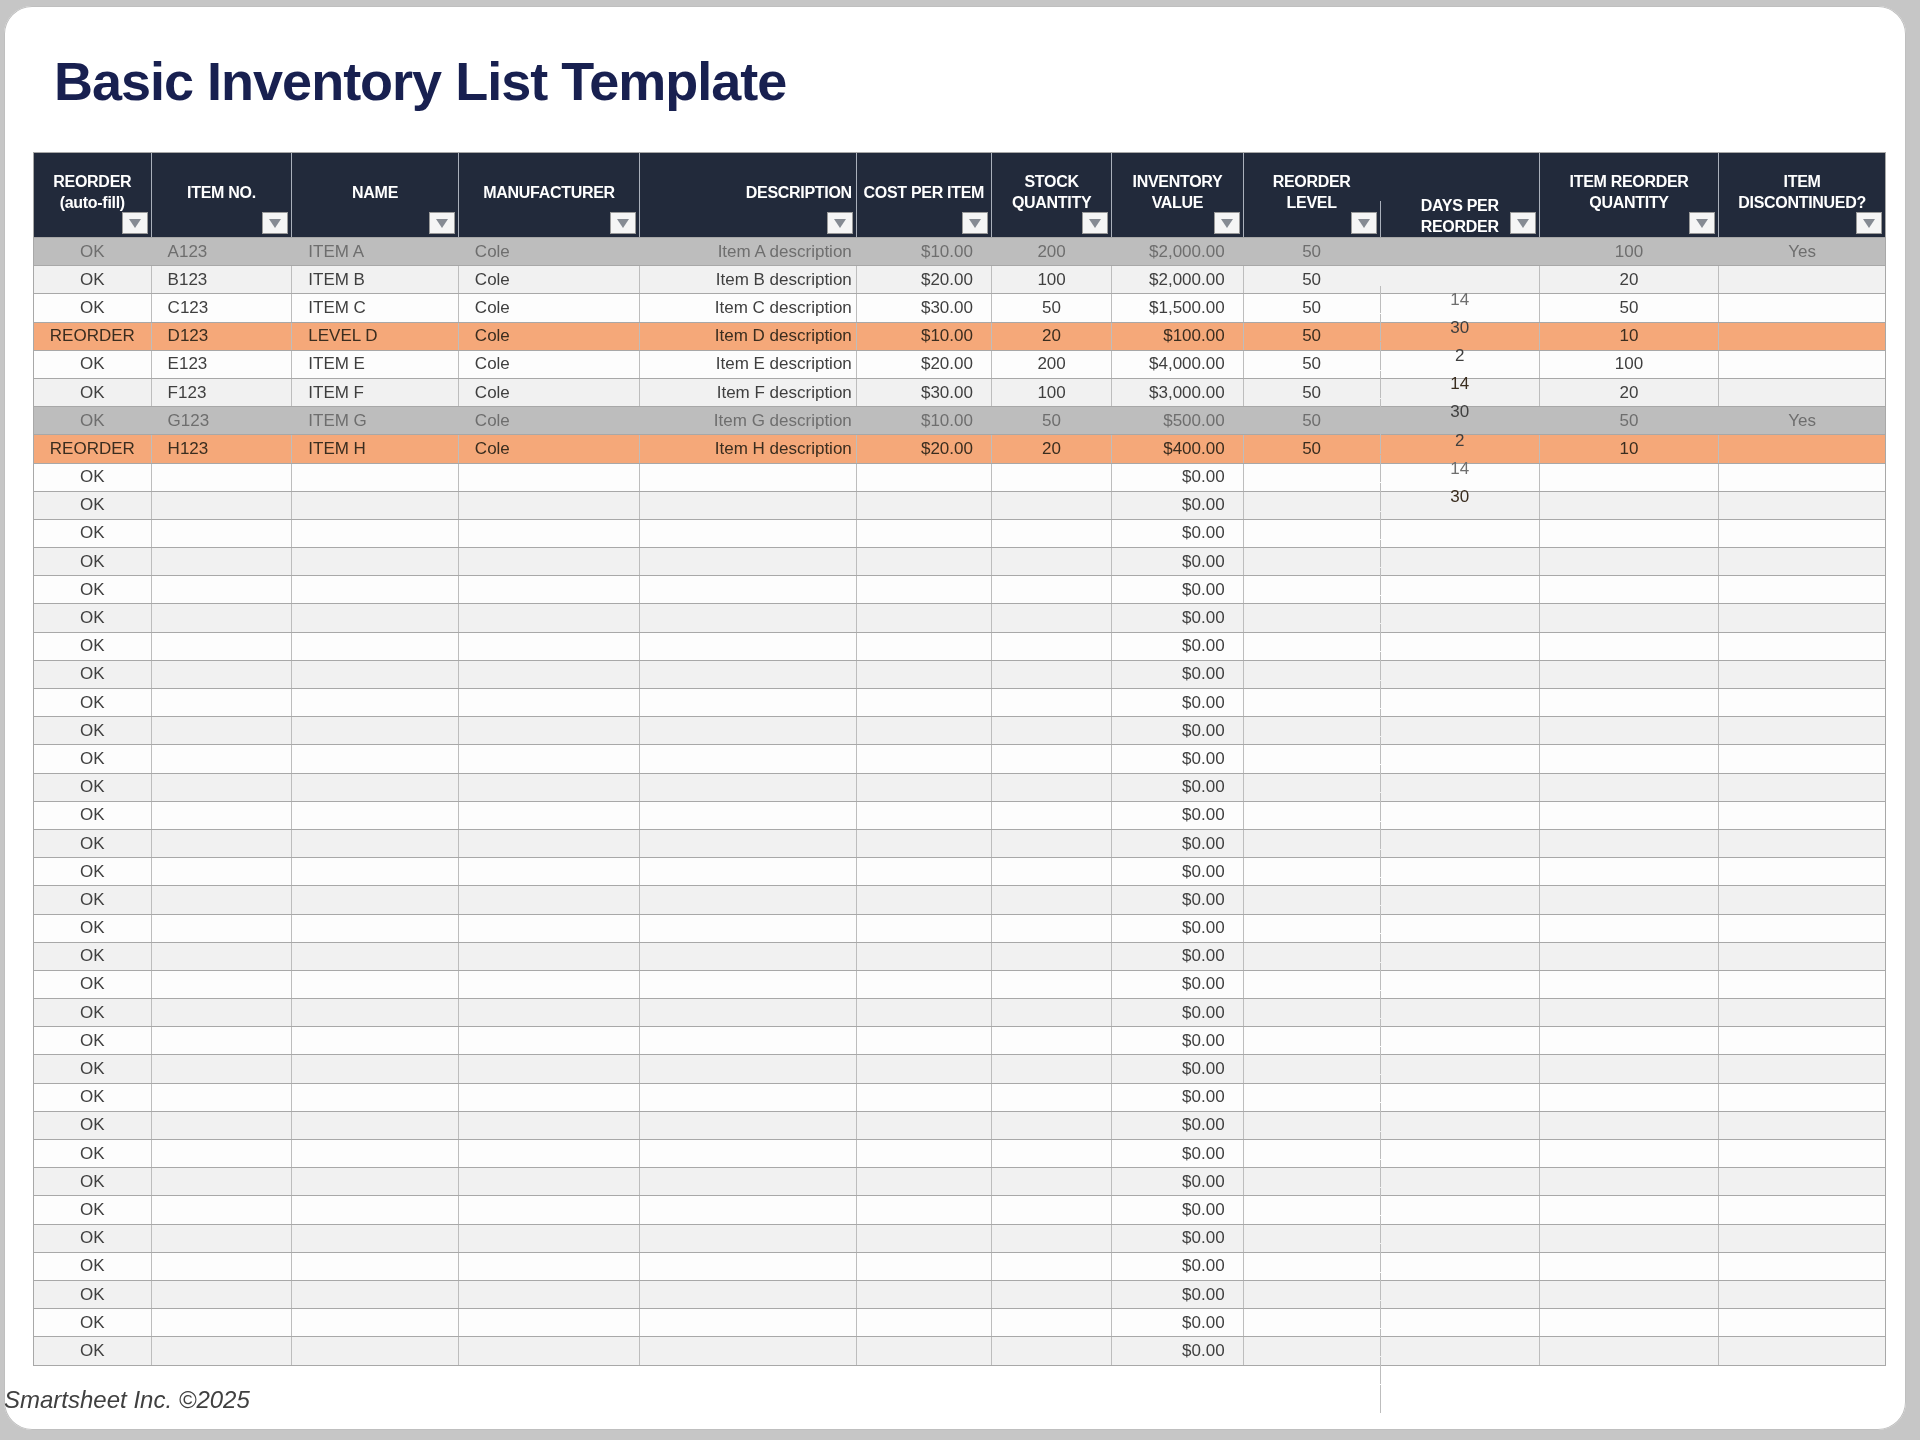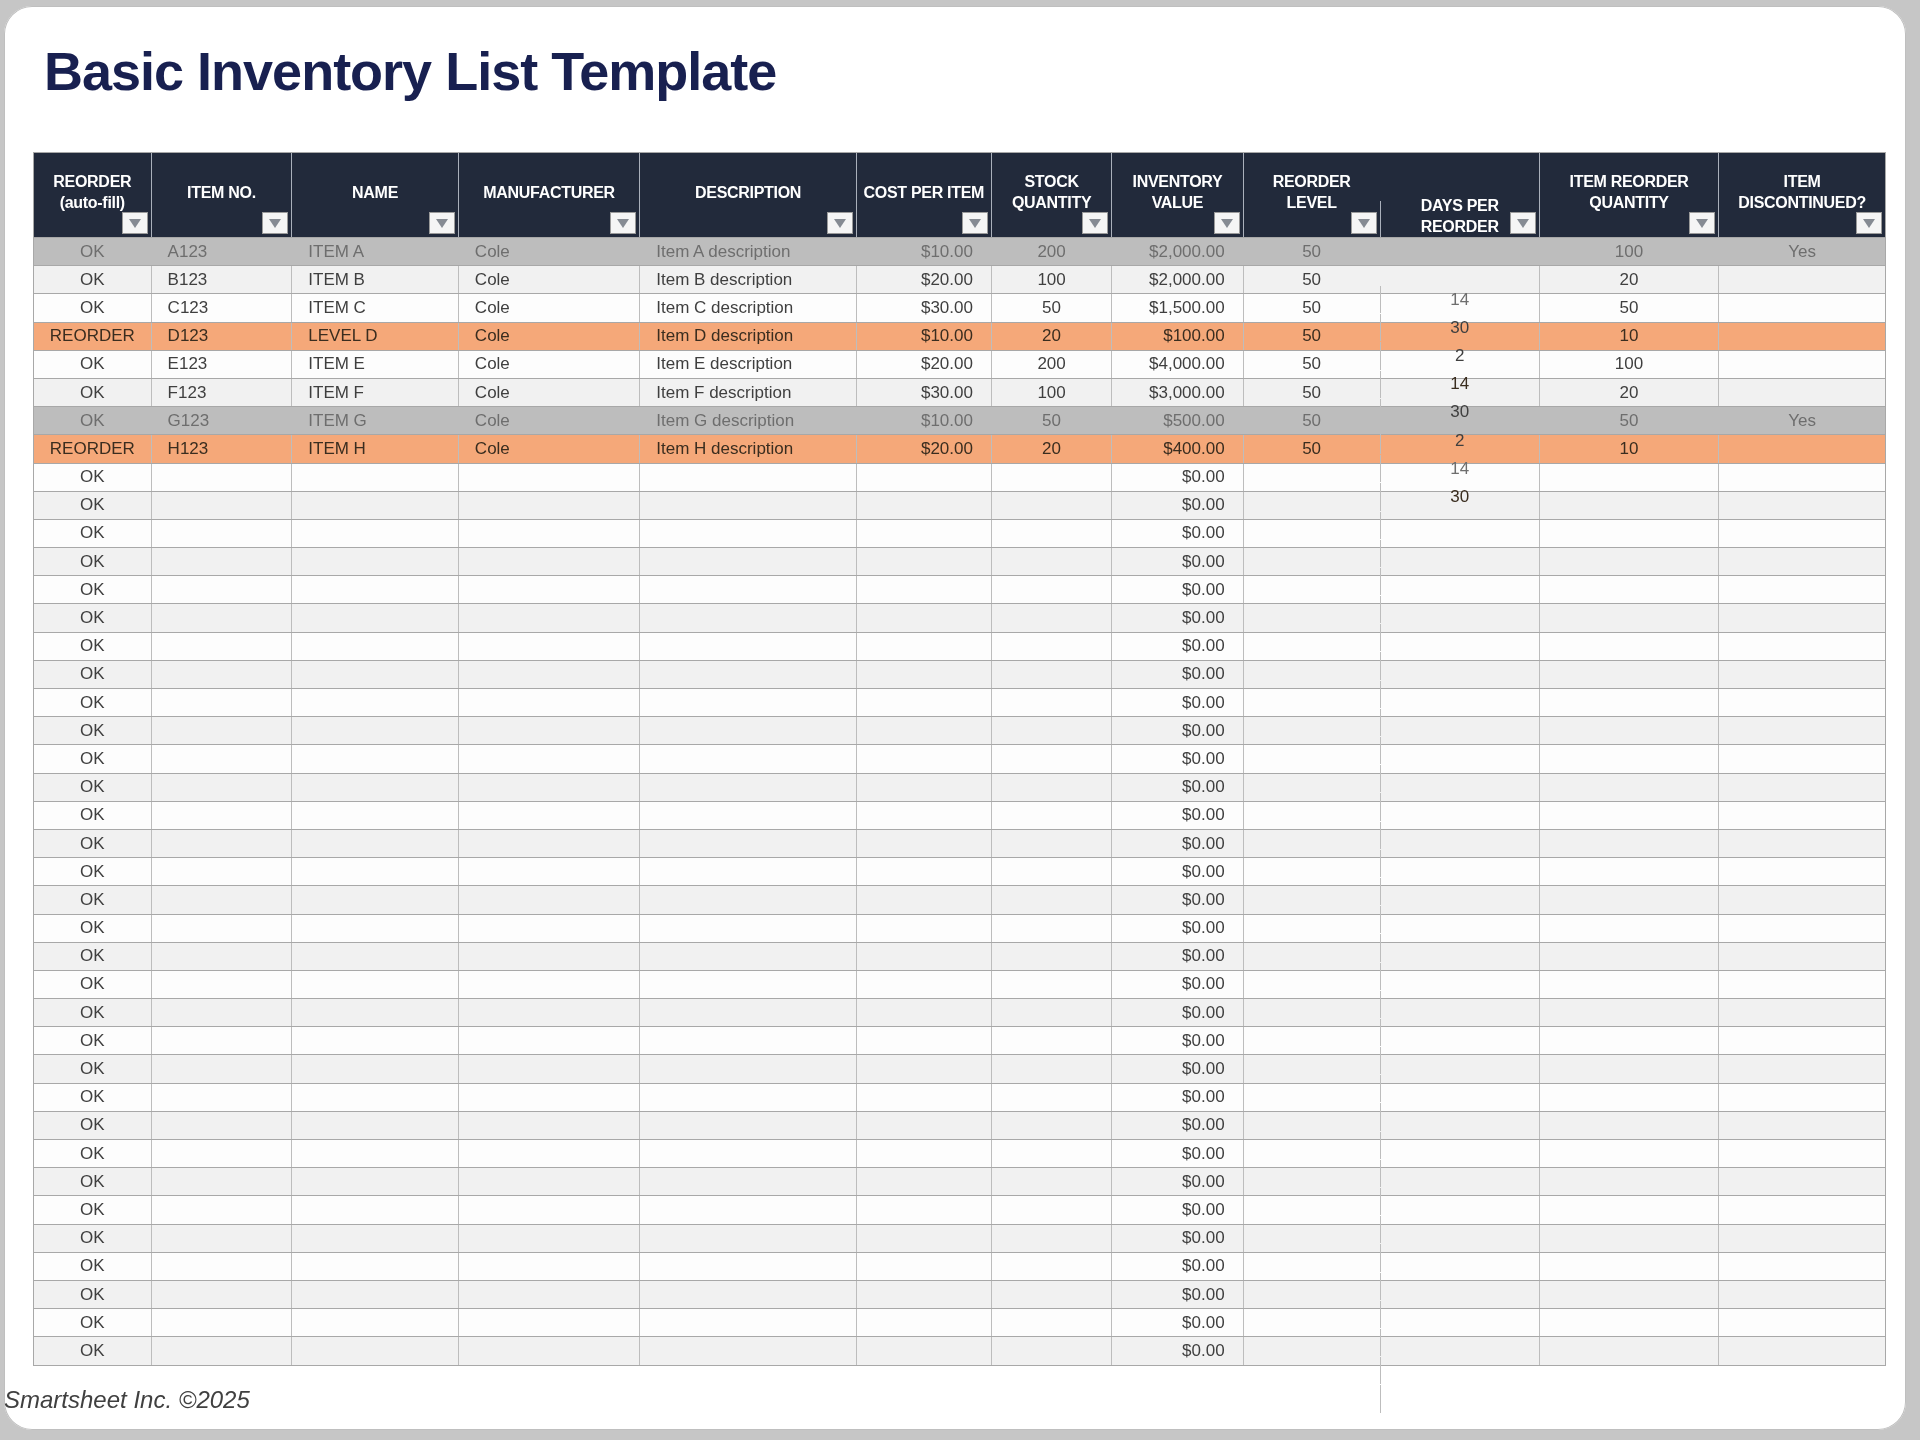--- a/index.html
+++ b/index.html
@@ -1,20 +1,20 @@
 <!DOCTYPE html>
 <html style="--header-bg: #222a3b; --title-color: #182050; --row-reorder: #f5a879; --row-discontinued: #bdbdbd; --row-alt: #f1f1f1; --footer-color: #404040;"><head>
 <meta charset="utf-8">
 <style>
   html,body{margin:0;padding:0;width:1920px;height:1440px;overflow:hidden;
     background:#c6c6c6;font-family:"Liberation Sans", sans-serif;}
   .page{position:absolute;top:6px;left:4px;right:14px;bottom:10px;background:#ffffff;
     border-radius:28px;box-shadow:0 0 0 1px #bfbfbf inset;}
   .title{position:absolute;top:30px;left:36px;font-size:54px;font-weight:700;
-    letter-spacing:-1px;color:var(--title-color,#182050);margin:4px;}
+    letter-spacing:-1px;color:var(--title-color,#182050);margin:14px;}
   .table{position:absolute;top:146px;left:29px;width:1853px;
     border:1px solid #a8a8a8;box-sizing:border-box;background:#404040;}
   .thead{display:flex;height:84px;background:var(--header-bg,#222a3b);}
   .hcell{position:relative;display:flex;align-items:center;justify-content:center;
     box-sizing:border-box;color:#ffffff;font-weight:700;font-size:16px;line-height:1.3;
     text-align:center;letter-spacing:-0.3px;white-space:pre-line;padding:2px 4px 6px 4px;}
   .hcell + .hcell{border-left:1px solid #aab0bb;}
   .filterbtn{position:absolute;right:3px;bottom:3px;width:26px;height:22px;background:#f5f5f5;
     border:1px solid #9a9a9a;box-sizing:border-box;display:flex;align-items:center;justify-content:center;}
   .tri{width:0;height:0;border-left:6.5px solid transparent;border-right:6.5px solid transparent;
@@ -25,21 +25,21 @@
   .row.discontinued .cell{color:#6e6e6e;}
   .row.reorder{background:var(--row-reorder,#f5a879);}
   .row.reorder .cell{color:#3a2d1f;}
   .cell{display:flex;align-items:center;box-sizing:border-box;height:100%;
     font-size:17px;color:#3f3f3f;overflow:hidden;white-space:nowrap;}
   .cell + .cell{border-left:1px solid #bdbdbd;}
   .a-left{justify-content:flex-start;padding-left:16px;padding-right:4px;}
   .a-center{justify-content:center;padding:0 2px;}
   .a-right{justify-content:flex-end;padding-right:18px;padding-left:4px;}
   
-  .c0{width:6.3%;} .c1{width:7.6%;} .c2{width:9.0%;} .c3{width:9.8%;} .c4{width:11.7%;}
+  .c0{width:6.3%;} .c1{width:7.6%;} .c2{width:9.0%;} .c3{width:9.8%;} .c4{width:11.7%;justify-content:flex-end;}
   .c5{width:7.3%;} .c6{width:6.5%;} .c7{width:7.1%;} .c8{width:7.4%;text-align:center;} .c9{width:8.6%;margin-top:48px;}
   .c10{width:9.7%;} .c11{width:9.0%;}
   .footer{position:absolute;top:1380px;left:0;width:100%;text-align:left;
     font-style:italic;font-size:24px;color:var(--footer-color,#404040);}
 </style>
 </head>
 <body>
 
 <div class="page">
   <h1 class="title">Basic Inventory List Template</h1>

